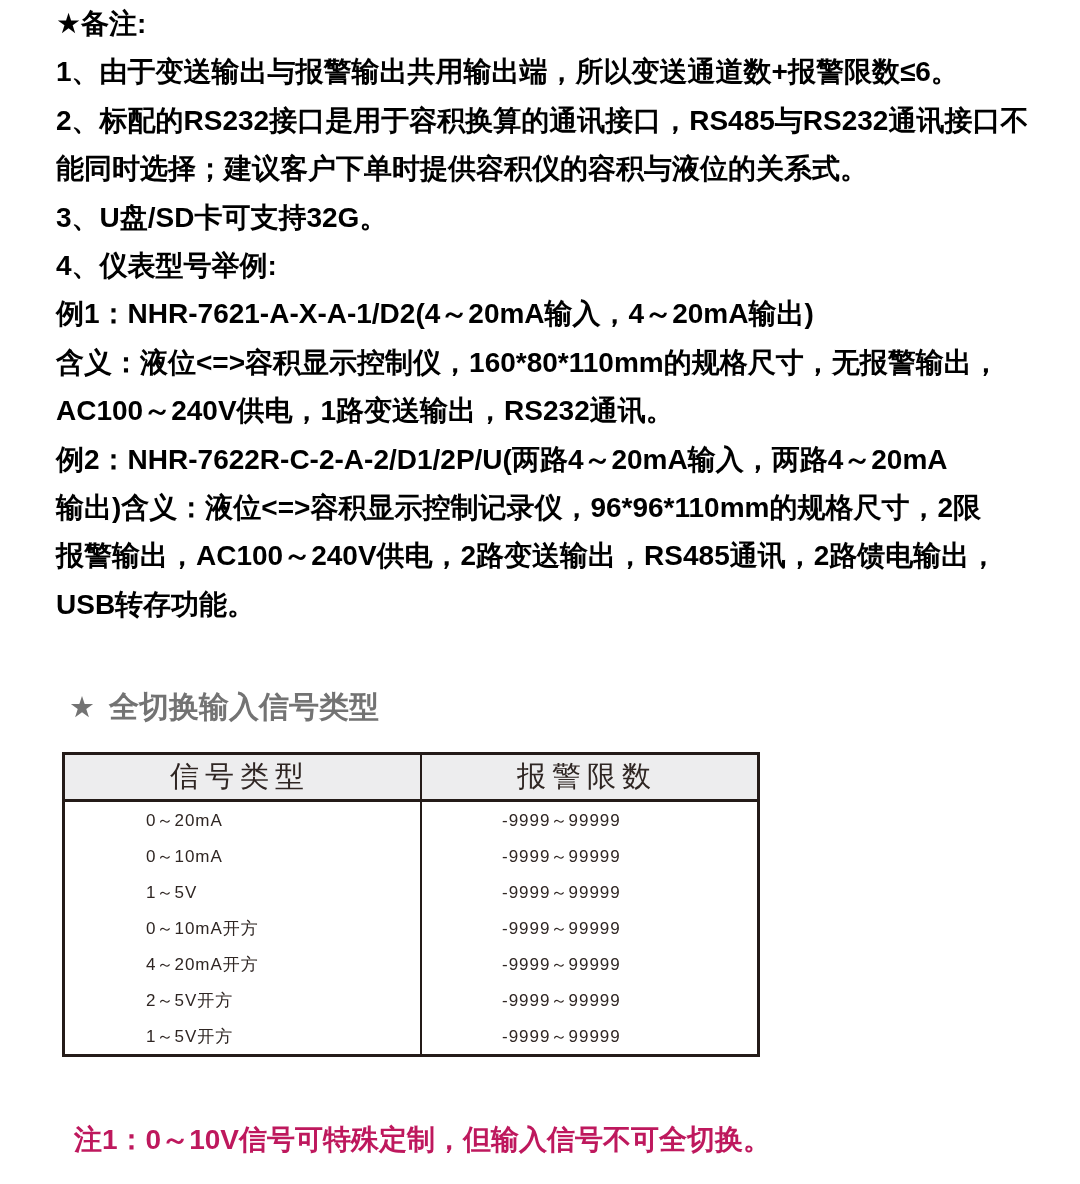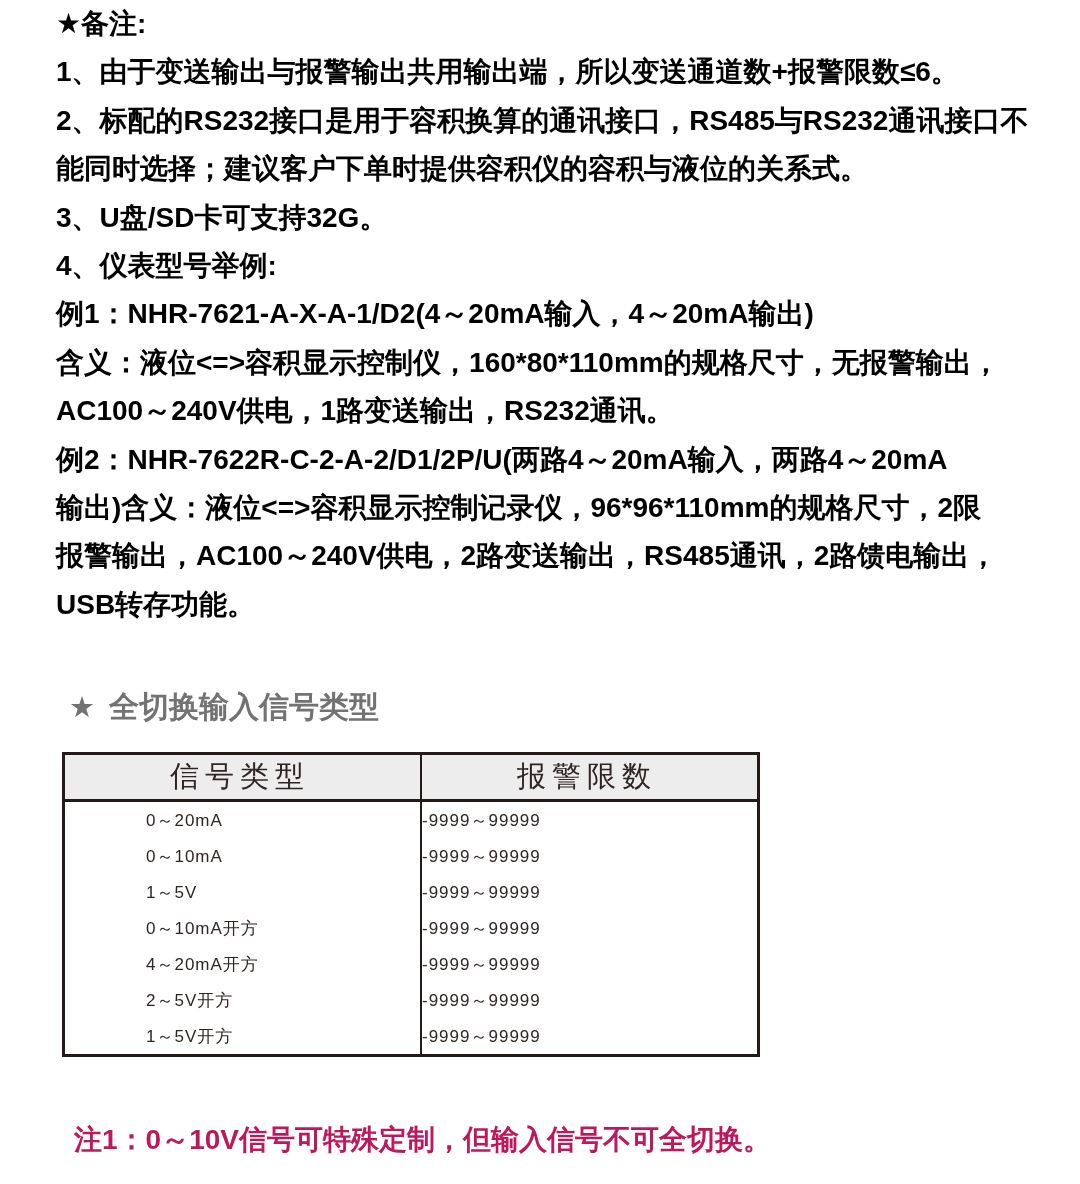--- a/index.html
+++ b/index.html
@@ -66,21 +66,21 @@
   .signal-table th.col-type { width:348px; }
   .signal-table td {
     height:36px;
     font-size:17px;
     letter-spacing:1px;
     vertical-align:middle;
     padding:0;
     white-space:nowrap;
   }
   .signal-table td.type-cell { padding-left:81px; }
-  .signal-table td.range-cell { }
+  .signal-table td.range-cell { padding-left:80px; }
   
   .footnote {
     position:absolute;
     left:74px;
     top:1123px;
     font-size:28px;
     line-height:34px;
     font-weight:600;
     color:#be185d;
     white-space:nowrap;

